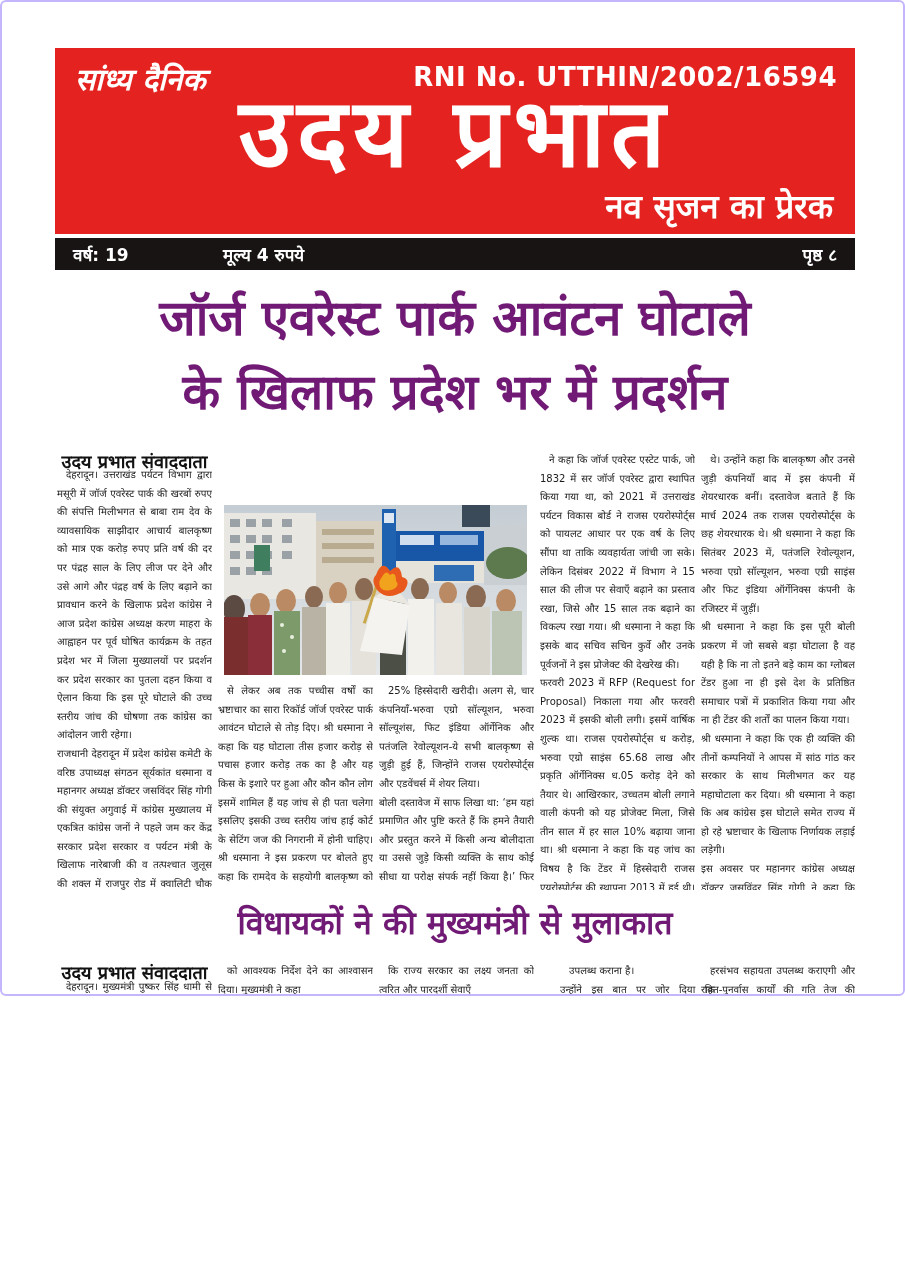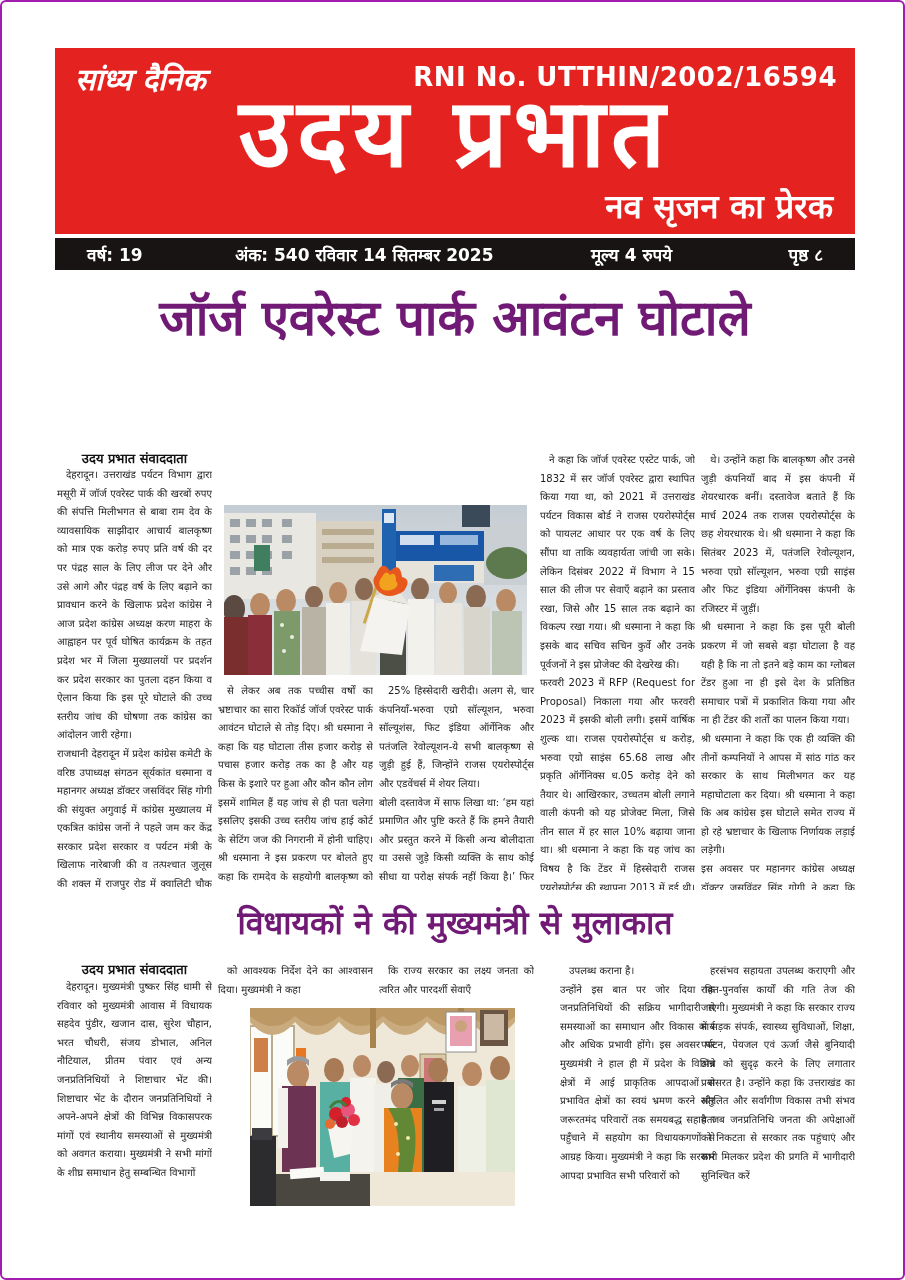--- a/index.html
+++ b/index.html
@@ -1,64 +1,64 @@
 <!DOCTYPE html>
 <html lang="hi"><head>
 <meta charset="utf-8">
 <style>
   html,body{margin:0;padding:0;background:#ffffff;}
   .sheet{
-    position:relative;width:905px;height:1280px;background:#ffffff;
+    position:relative;width:905px;height:996px;background:#ffffff;
     font-family:"DejaVu Sans",sans-serif;color:#111;overflow:hidden;
-    border:2px solid #a21caf;border-radius:6px;box-sizing:border-box;
+    border:2px solid #c4b5fd;border-radius:6px;box-sizing:border-box;
   }
   .abs{position:absolute;box-sizing:border-box;}
   
   .masthead{background:#e42320;color:#fff;}
   .mh-edition{font-weight:bold;font-size:30px;font-style:italic;}
   .mh-rni{font-weight:bold;font-size:26px;letter-spacing:.5px;}
   .mh-title{font-weight:bold;font-size:95px;line-height:1;letter-spacing:6px;text-align:center;white-space:nowrap;}
   .mh-tagline{font-weight:bold;font-size:33px;text-align:right;}
   
   .infobar{background:#171413;color:#fff;display:flex;align-items:center;font-weight:bold;font-size:17px;}
   .infobar span{white-space:nowrap;}
   
   .headline{font-weight:bold;color:#701a75;text-align:center;white-space:nowrap;overflow:hidden;}
   .h1line{font-size:49px;line-height:74px;}
   .h2line{font-size:32px;line-height:58px;}
   
-  .byline{font-weight:bold;font-size:13px;text-align:center;overflow:hidden;white-space:nowrap;}
+  .byline{font-weight:bold;font-size:18px;text-align:center;overflow:hidden;white-space:nowrap;}
   .col{
     font-size:10px;line-height:18.6px;text-align:justify;color:#1c1c1c;
     overflow:hidden;white-space:pre-line;text-indent:9px;
   }
   .photo{overflow:hidden;background:#cfd3d6;}
   .photo svg{display:block;width:100%;height:100%;}
 </style>
 </head>
 <body>
 
 <div class="sheet">
 
   <div class="abs masthead" style="left: 53px; top: 46px; width: 800px; height: 186px; background: rgb(228, 35, 32);">
     <div class="abs mh-edition" style="left:20px;top:10px;">सांध्य दैनिक</div>
     <div class="abs mh-rni" style="right:18px;top:14px;">RNI No. UTTHIN/2002/16594</div>
     <div class="abs mh-tagline" style="right:22px;bottom:6px;">नव सृजन का प्रेरक</div>
     <div class="abs mh-title" style="left:0;right:0;top:38px;">उदय प्रभात</div>
   </div>
 
-  <div class="abs infobar" style="left:53px;top:236px;width:800px;height:32px;padding:0 32px;">
+  <div class="abs infobar" style="left:53px;top:236px;width:800px;height:32px;padding:0 18px;">
     <span style="width:150px;">वर्ष: 19</span>
-    <span style="width:360px;">अंक: 540 रविवार 14 सितम्बर 2025</span>
     <span style="width:200px;">मूल्य 4 रुपये</span>
     <span style="margin-left:auto;">पृष्ठ ८</span>
   </div>
 
   <div class="abs headline" style="left:53px;top:280px;width:800px;height:152px;">
     <div class="h1line">जॉर्ज एवरेस्ट पार्क आवंटन घोटाले</div>
+    <div class="h1line">के खिलाफ प्रदेश भर में प्रदर्शन</div>
   </div>
 
   <div class="abs byline" style="left:55px;top:447px;width:155px;">उदय प्रभात संवाददाता</div>
   <div class="abs col" style="left:55px;top:464px;width:155px;height:424px;">देहरादून। उत्तराखंड पर्यटन विभाग द्वारा मसूरी में जॉर्ज एवरेस्ट पार्क की खरबों रुपए की संपत्ति मिलीभगत से बाबा राम देव के व्यावसायिक साझीदार आचार्य बालकृष्ण को मात्र एक करोड़ रुपए प्रति वर्ष की दर पर पंद्रह साल के लिए लीज पर देने और उसे आगे और पंद्रह वर्ष के लिए बढ़ाने का प्रावधान करने के खिलाफ प्रदेश कांग्रेस ने आज प्रदेश कांग्रेस अध्यक्ष करण माहरा के आह्वाहन पर पूर्व घोषित कार्यक्रम के तहत प्रदेश भर में जिला मुख्यालयों पर प्रदर्शन कर प्रदेश सरकार का पुतला दहन किया व ऐलान किया कि इस पूरे घोटाले की उच्च स्तरीय जांच की घोषणा तक कांग्रेस का आंदोलन जारी रहेगा।
 राजधानी देहरादून में प्रदेश कांग्रेस कमेटी के वरिष्ठ उपाध्यक्ष संगठन सूर्यकांत धस्माना व महानगर अध्यक्ष डॉक्टर जसविंदर सिंह गोगी की संयुक्त अगुवाई में कांग्रेस मुख्यालय में एकत्रित कांग्रेस जनों ने पहले जम कर केंद्र सरकार प्रदेश सरकार व पर्यटन मंत्री के खिलाफ नारेबाजी की व तत्पश्चात जुलूस की शक्ल में राजपुर रोड में क्वालिटी चौक पर राज्य सरकार का पुतला फूंका। इस अवसर पर प्रदेश कांग्रेस उपाध्यक्ष धस्माना ने प्रदेश सरकार पर आकंठ भ्रष्टाचार में डूबे होने का आरोप लगाते हुए कहा कि पिछले साढ़े</div>
 
 
   <div class="abs photo" style="left:222px;top:503px;width:303px;height:170px;">
     <svg viewBox="0 0 303 170" preserveAspectRatio="none">
       <defs>

